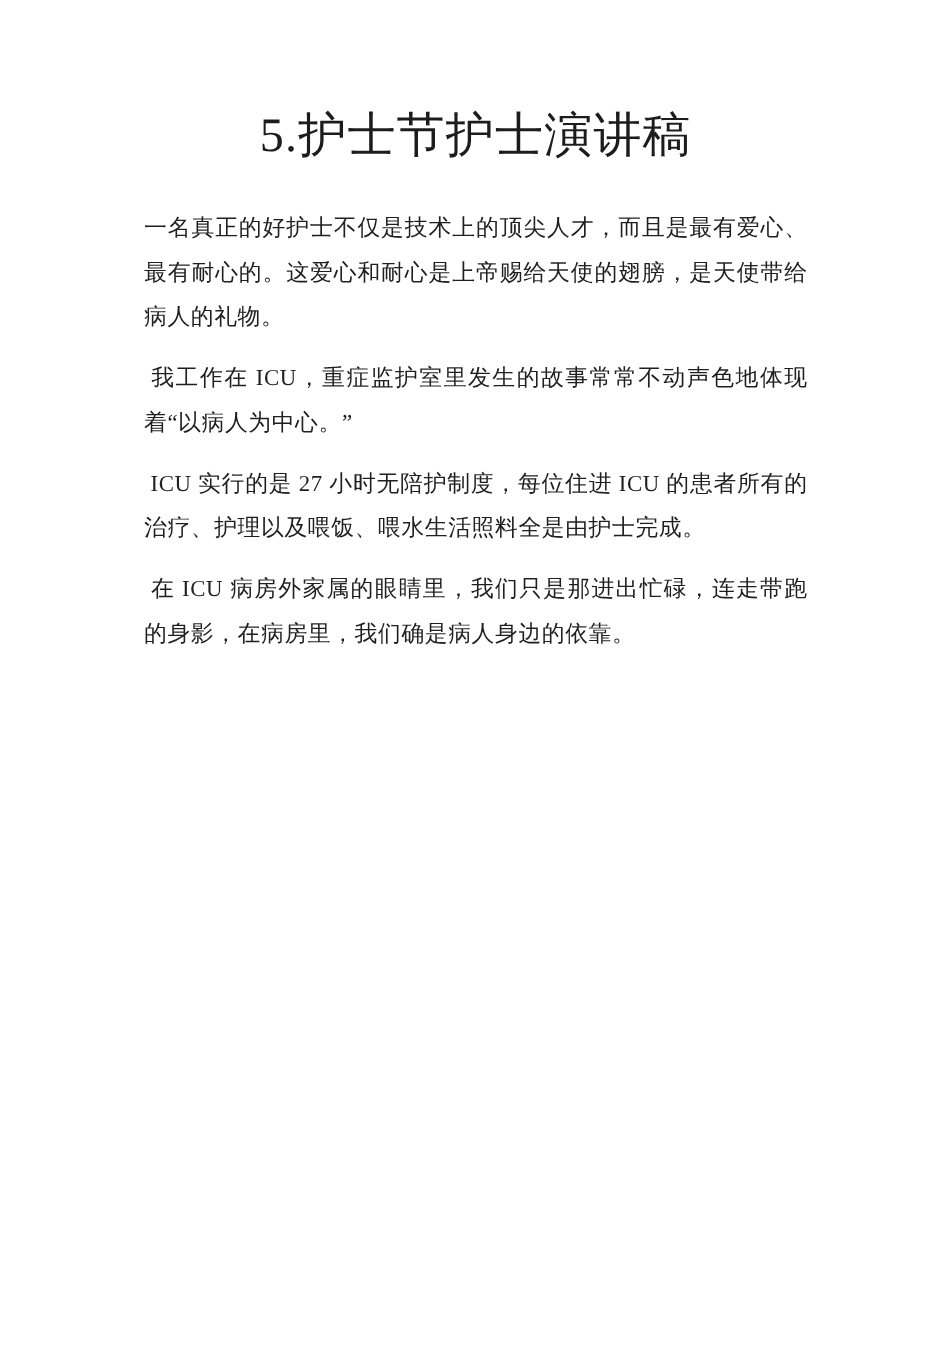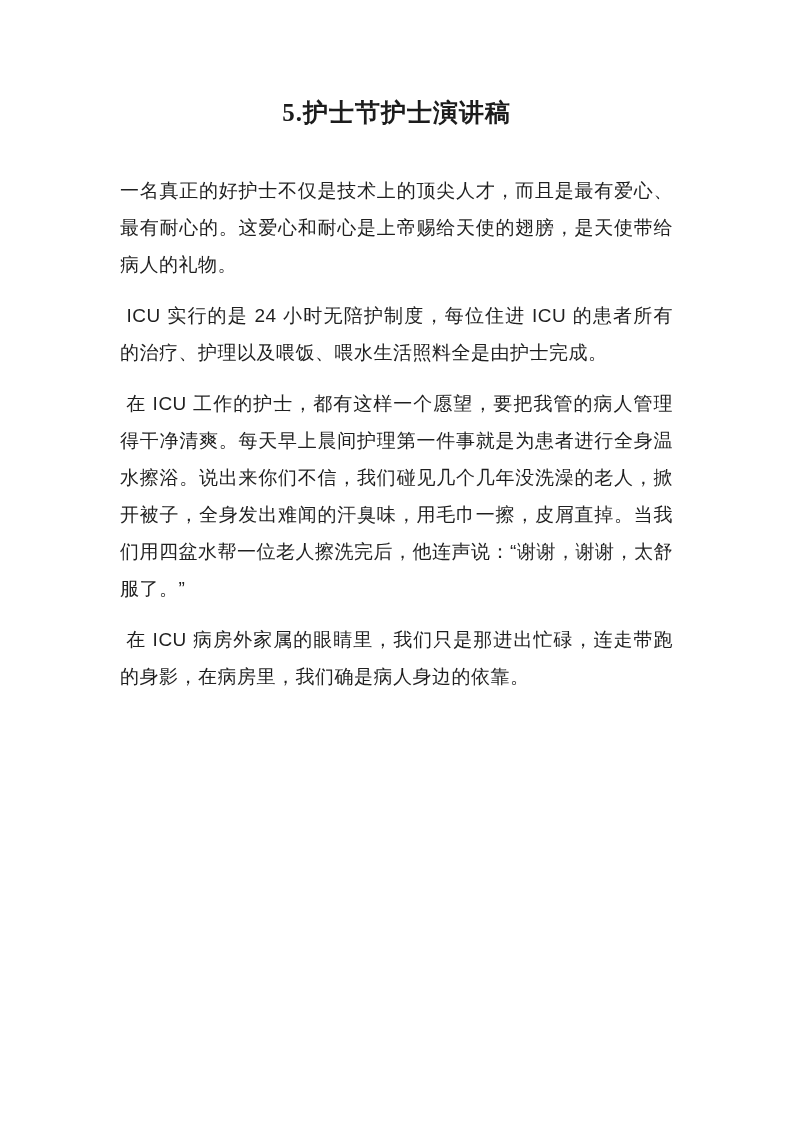--- a/index.html
+++ b/index.html
@@ -15,49 +15,49 @@
   }
   .page {
     box-sizing: border-box;
     width: 793px;
     height: 1122px;
     background: #ffffff;
     padding: 90px 120px 0 120px;
   }
   .doc-title {
     margin: 0 0 36px 0;
-    font-size: 25px;
+    font-size: 40px;
     line-height: 46px;
-    font-weight: 700;
+    font-weight: 400;
     text-align: center;
     color: #1c1c1c;
     letter-spacing: 1px;
     font-family: "Liberation Serif", "DejaVu Serif", serif;
   }
   .doc-paragraph {
     margin: 0 0 14px 0;
     font-size: 19px;
     line-height: 37px;
     text-align: justify;
     text-justify: inter-ideograph;
     white-space: pre-wrap;
     color: #1f1f1f;
     letter-spacing: 0.5px;
-    font-family: Liberation Sans, sans-serif;
+    font-family: Liberation Serif, serif;
   }
 </style>
 </head>
 <body>
 
 <div class="page">
   <h1 class="doc-title">5.护士节护士演讲稿</h1>
 
   <p class="doc-paragraph">一名真正的好护士不仅是技术上的顶尖人才，而且是最有爱心、最有耐心的。这爱心和耐心是上帝赐给天使的翅膀，是天使带给病人的礼物。</p>
 
+  <p class="doc-paragraph"> 我工作在 ICU，重症监护室里发生的故事常常不动声色地体现着“以病人为中心。”</p>
 
-  <p class="doc-paragraph"> ICU 实行的是 24 小时无陪护制度，每位住进 ICU 的患者所有的治疗、护理以及喂饭、喂水生活照料全是由护士完成。</p>
+  <p class="doc-paragraph"> ICU 实行的是 27 小时无陪护制度，每位住进 ICU 的患者所有的治疗、护理以及喂饭、喂水生活照料全是由护士完成。</p>
 
-  <p class="doc-paragraph"> 在 ICU 工作的护士，都有这样一个愿望，要把我管的病人管理得干净清爽。每天早上晨间护理第一件事就是为患者进行全身温水擦浴。说出来你们不信，我们碰见几个几年没洗澡的老人，掀开被子，全身发出难闻的汗臭味，用毛巾一擦，皮屑直掉。当我们用四盆水帮一位老人擦洗完后，他连声说：“谢谢，谢谢，太舒服了。”</p>
 
 
 
   <p class="doc-paragraph"> 在 ICU 病房外家属的眼睛里，我们只是那进出忙碌，连走带跑的身影，在病房里，我们确是病人身边的依靠。</p>
 </div>
 
 </body></html>

